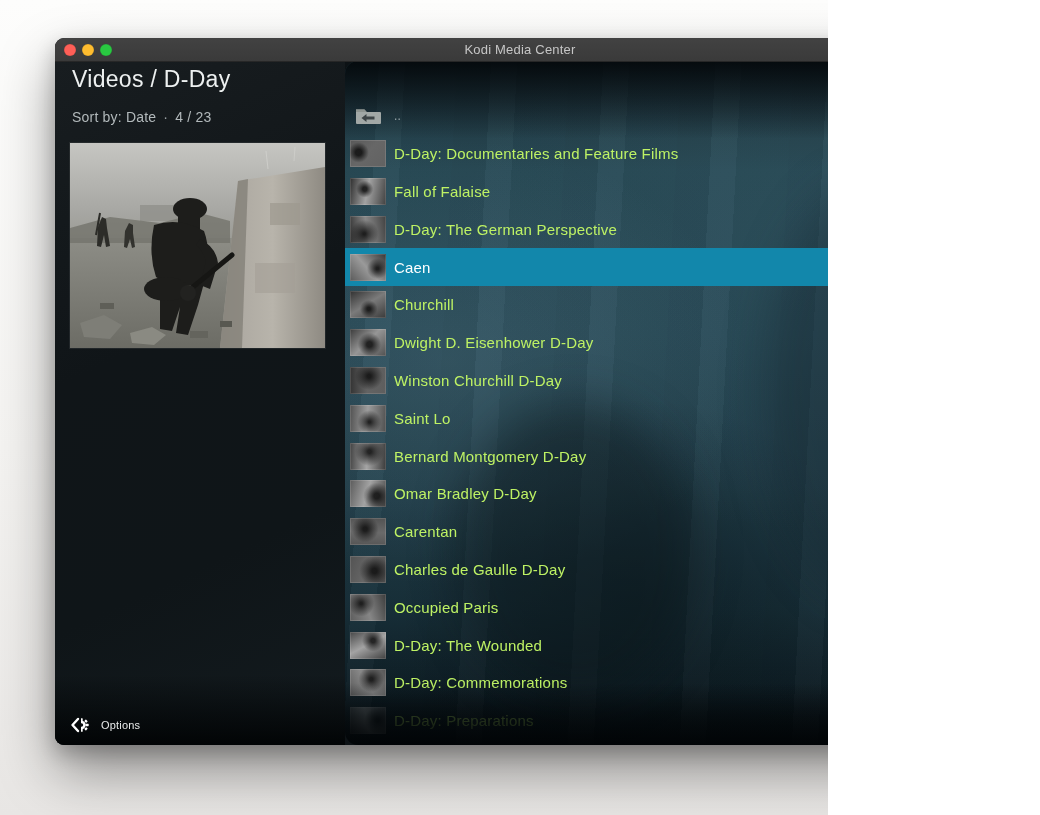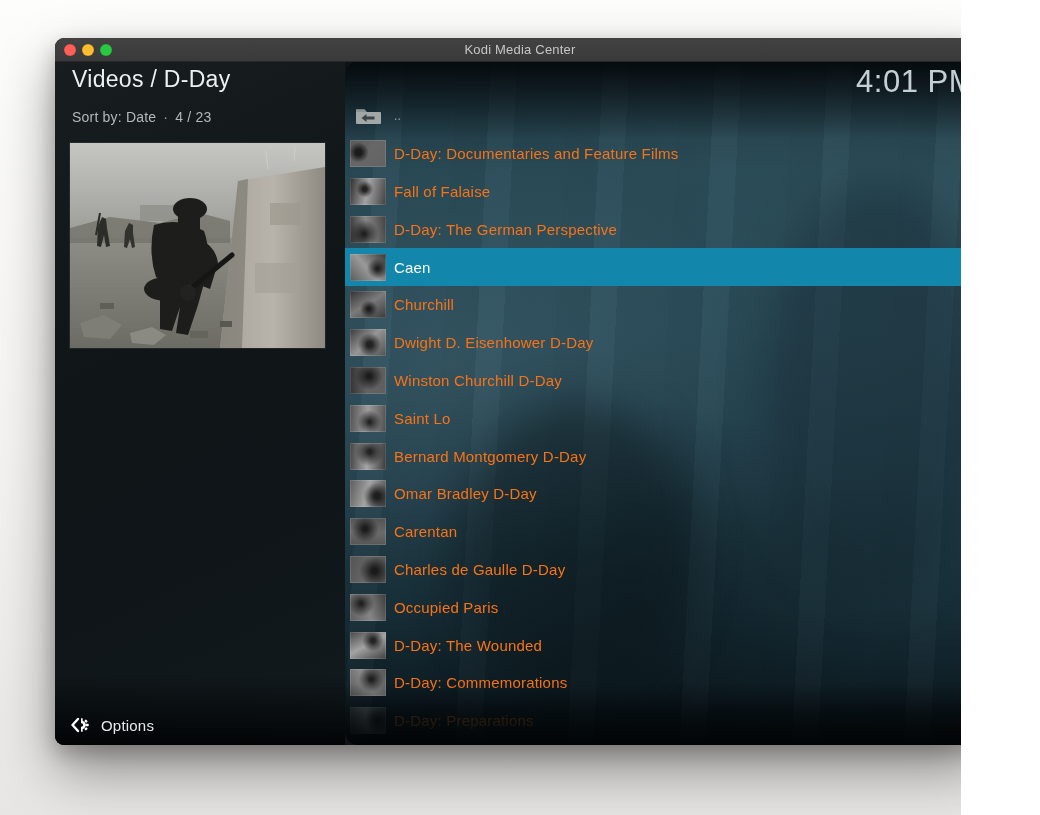--- a/index.html
+++ b/index.html
@@ -1,17 +1,17 @@
 <!DOCTYPE html>
 <html><head>
 <meta charset="utf-8">
 <style>
   html,body{margin:0;padding:0;}
   .stage{
-    position:relative;width:961px;height:815px;overflow:hidden;
+    position:relative;width:828px;height:815px;overflow:hidden;
     background:linear-gradient(180deg,#fdfdfc 0%,#f4f3f1 55%,#e8e6e4 100%);
     font-family:"Liberation Sans",sans-serif;
   }
   .window{
     position:absolute;left:55px;top:38px;width:930px;height:707px;
     border-radius:9px;overflow:hidden;
     box-shadow:0 26px 55px rgba(0,0,0,.40),0 8px 20px rgba(0,0,0,.22);
     background:#0d1215;
   }
   
@@ -39,21 +39,21 @@
   .left-bottom-fade{position:absolute;left:0;right:0;bottom:0;height:70px;
     background:linear-gradient(0deg,rgba(1,3,4,.95) 0%,rgba(1,3,4,.45) 55%,rgba(1,3,4,0) 100%);z-index:3;}
   .panel-header{position:absolute;left:17px;top:5px;z-index:4;}
   .page-title{font-size:23px;color:#edf0f0;font-weight:400;letter-spacing:.3px;}
   .sort-line{font-size:14px;color:#b2b9bb;margin-top:16px;letter-spacing:.2px;}
   .sort-line .sep{margin:0 7px;color:#9aa1a3;}
   .poster{position:absolute;left:15px;top:82px;width:255px;height:205px;z-index:4;
     box-shadow:0 0 0 1px rgba(255,255,255,.07);}
   .poster svg{display:block;width:100%;height:100%;}
   .options-row{position:absolute;left:15px;bottom:11px;display:flex;align-items:center;gap:11px;z-index:6;cursor:pointer;}
-  .options-label{font-size:15px;color:#e7e9e9;letter-spacing:.2px;}
+  .options-label{font-size:11px;color:#e7e9e9;letter-spacing:.2px;}
   
   .right-panel{position:absolute;left:290px;right:0;top:0;bottom:0;overflow:hidden;z-index:1;border-radius:13px;}
   .fanart{position:absolute;inset:0;
     background:
       repeating-linear-gradient(93deg,rgba(0,0,0,.06) 0 34px,rgba(255,255,255,.02) 34px 60px,rgba(0,0,0,.045) 60px 112px),
       radial-gradient(ellipse 430px 320px at 16% 44%,rgba(125,165,180,.18),rgba(125,165,180,0) 70%),
       radial-gradient(ellipse 520px 400px at 74% 28%,rgba(80,120,135,.16),rgba(80,120,135,0) 70%),
       radial-gradient(ellipse 320px 280px at 46% 80%,rgba(8,18,22,.45),rgba(8,18,22,0) 75%),
       linear-gradient(180deg,#20363f 0%,#284a56 16%,#264754 40%,#223f4b 62%,#18303a 80%,#0e1d24 93%,#081014 100%);}
   .blob{position:absolute;border-radius:50%;filter:blur(22px);}
@@ -64,21 +64,21 @@
   .right-bottom-fade{position:absolute;bottom:0;left:0;right:0;height:62px;z-index:3;
     background:linear-gradient(0deg,rgba(1,4,6,.96) 0%,rgba(1,4,6,.55) 48%,rgba(1,4,6,0) 100%);}
   .clock{position:absolute;top:3px;right:10px;z-index:4;font-size:31px;
     color:rgba(222,233,238,.88);letter-spacing:.5px;font-weight:400;}
   
   .list{position:absolute;left:0;right:0;top:36px;z-index:2;}
   .row{position:relative;height:37.8px;display:flex;align-items:center;padding-left:5px;cursor:pointer;}
   .row.selected{background:#1287ab;}
   .thumb{width:36px;height:27px;flex:0 0 36px;box-shadow:inset 0 0 0 1px rgba(255,255,255,.13);background:#555;}
   .folder-thumb{width:36px;height:27px;flex:0 0 36px;display:flex;align-items:center;justify-content:center;}
-  .label{margin-left:8px;font-size:15px;color:#f97316;white-space:nowrap;letter-spacing:.2px;}
+  .label{margin-left:8px;font-size:15px;color:#bef264;white-space:nowrap;letter-spacing:.2px;}
   .row.selected .label{color:#ffffff;text-align:center;}
   .row.updir .label{font-size:12px;color:#9aa6aa;}
   .row.dimmed{opacity:.42;}
   .scrollbar-thumb{position:absolute;top:36px;right:1px;width:6px;height:456px;
     background:#c8cbca;border-radius:3px;z-index:5;cursor:grab;}
 </style>
 </head>
 <body>
 
 <div class="stage">

